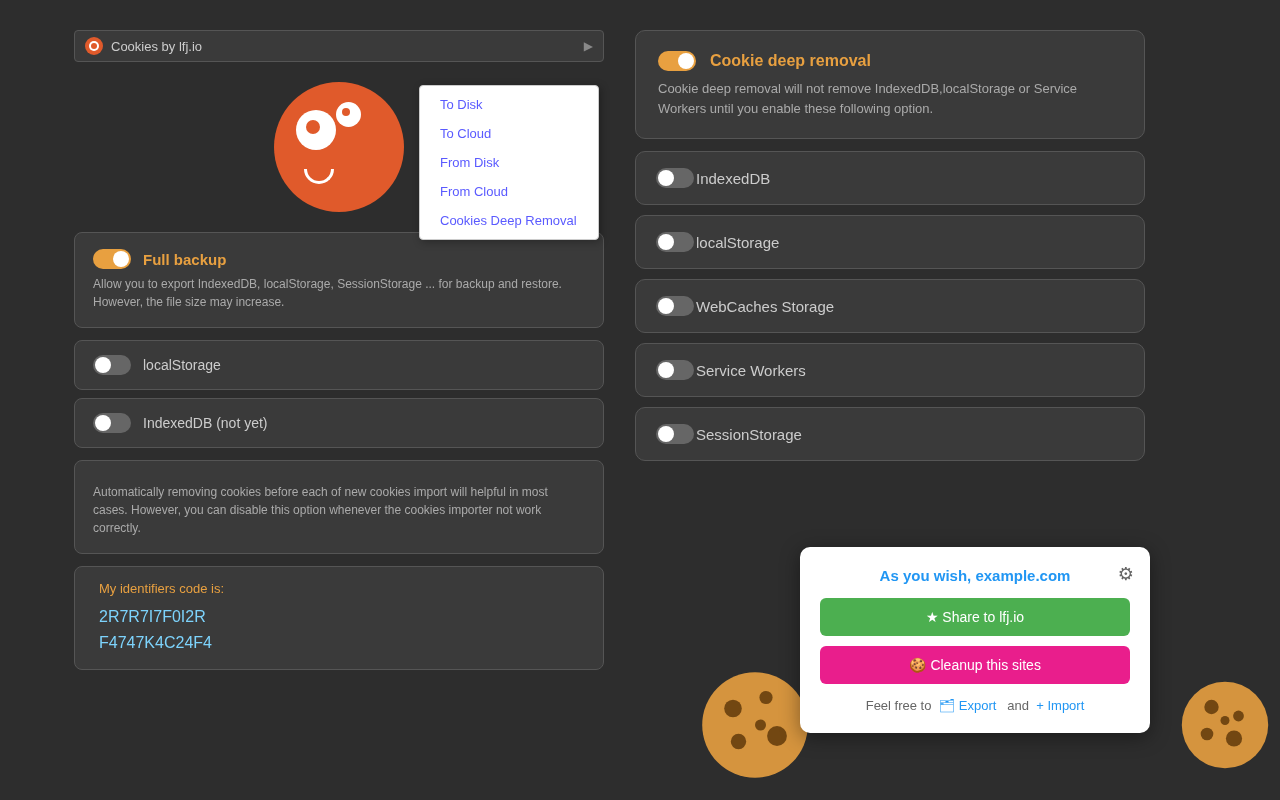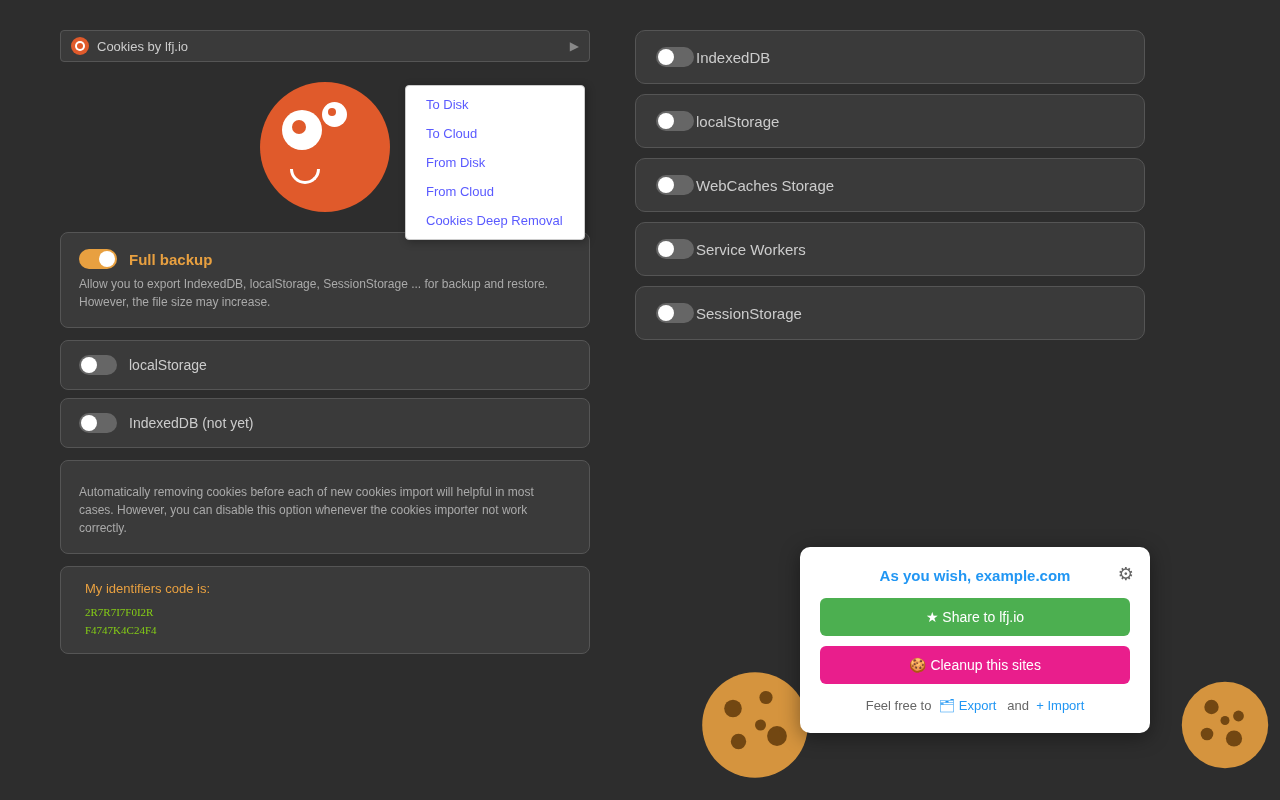--- a/index.html
+++ b/index.html
@@ -8,21 +8,21 @@
       font-family: Arial, sans-serif;
       width: 1280px;
       height: 800px;
       overflow: hidden;
       position: relative;
     }
 
     
     .left-panel {
       position: absolute;
-      left: 60px;
+      left: 74px;
       top: 30px;
       width: 530px;
     }
 
     
     .ext-header {
       background-color: #3a3a3a;
       border: 1px solid #555;
       border-radius: 4px;
       display: flex;
@@ -211,23 +211,23 @@
       border-radius: 8px;
       padding: 14px 24px;
       margin-bottom: 12px;
     }
     .identifier-label {
       color: #e8a040;
       font-size: 13px;
       margin-bottom: 8px;
     }
     .identifier-code {
-      font-family: Liberation Serif, serif;
-      color: #84cc16;
-      font-size: 11px;
+      font-family: Liberation Sans, sans-serif;
+      color: #7dd3fc;
+      font-size: 16px;
       line-height: 1.6;
     }
 
     
     .right-panel {
       position: absolute;
       left: 635px;
       top: 30px;
       width: 510px;
     }
@@ -430,20 +430,27 @@
     <div class="identifier-code">
       <span>2R7R7I7F0I2R</span><br>
       <span>F4747K4C24F4</span>
     </div>
   </div>
 
 </div>
 
 <div class="right-panel">
 
+  <div class="right-section">
+    <div class="right-toggle-row">
+      <div class="toggle on"></div>
+      <span class="right-toggle-title">Cookie deep removal</span>
+    </div>
+    <div class="right-desc">Cookie deep removal will not remove IndexedDB,localStorage or Service Workers until you enable these following option.</div>
+  </div>
 
   <div class="right-option-row">
     <div class="toggle"></div>
     <span class="right-option-label">IndexedDB</span>
   </div>
 
   <div class="right-option-row">
     <div class="toggle"></div>
     <span class="right-option-label">localStorage</span>
   </div>

